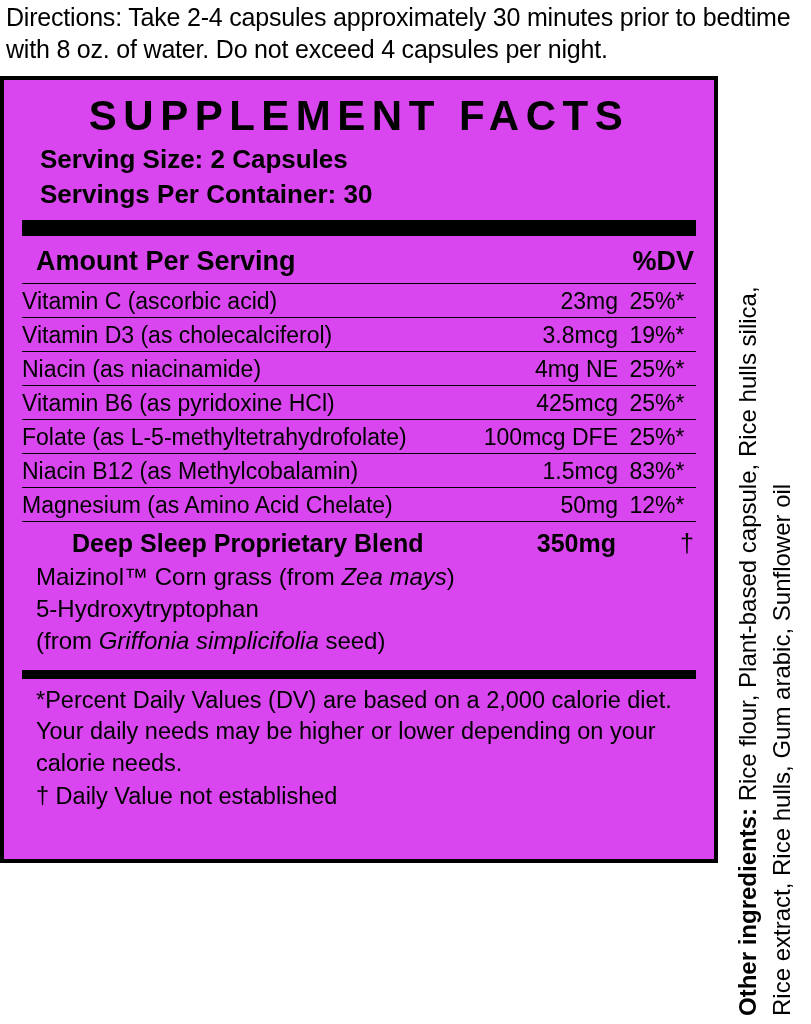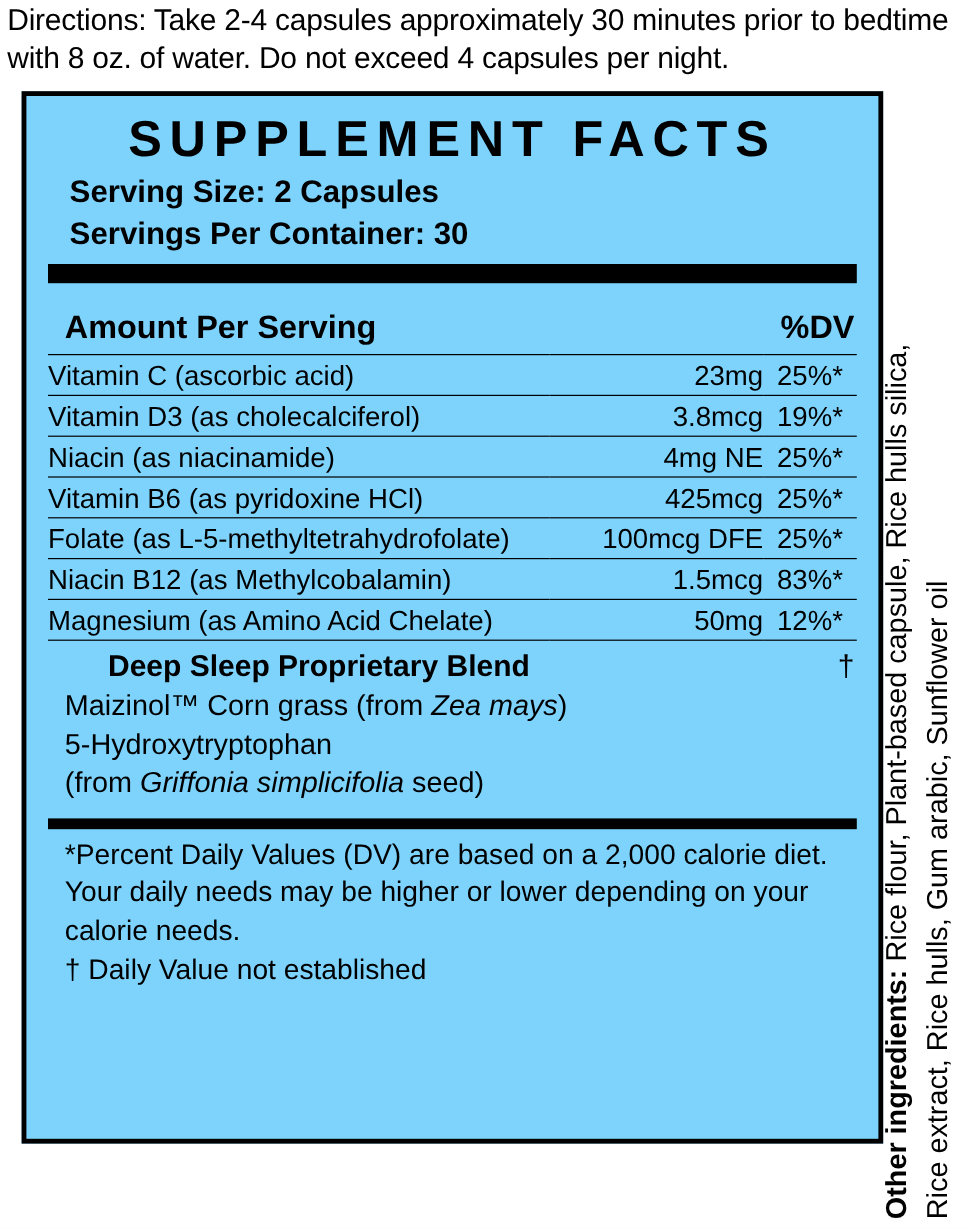--- a/index.html
+++ b/index.html
@@ -28,27 +28,27 @@
     top: 2px;
     left: 6px;
     width: 800px;
     font-size: 25px;
     line-height: 1.26;
     letter-spacing: -0.2px;
   }
   
   .panel {
     position: absolute;
-    left: 18px;
+    left: 0;
     top: 76px;
     width: 718px;
-    height: 877px;
+    height: 787px;
     border: 4px solid #000;
     box-sizing: border-box;
-    background: #7dd3fc;
+    background: #d946ef;
   }
   .panel-inner {
     padding: 0 18px;
   }
   .sf-title {
     font-size: 42px;
     font-weight: bold;
     letter-spacing: 6.5px;
     text-align: center;
     margin: 12px 0 2px 0;
@@ -69,21 +69,21 @@
     height: 9px;
     background: #000;
     margin: 4px 0 0 0;
   }
   .amount-row {
     display: flex;
     justify-content: space-between;
     align-items: flex-start;
     font-size: 27px;
     font-weight: bold;
-    padding: 22px 2px 6px 14px;
+    padding: 10px 2px 6px 14px;
   }
   table.nutrients {
     width: 100%;
     border-collapse: collapse;
     font-size: 23px;
   }
   table.nutrients td {
     padding: 4px 0 2px 0;
     border-bottom: 1.5px solid #000;
     vertical-align: baseline;
@@ -215,20 +215,21 @@
         <tr>
           <td class="n-name">Magnesium (as Amino Acid Chelate)</td>
           <td class="n-amt">50mg</td>
           <td class="n-dv">12%*</td>
         </tr>
       </tbody>
         </table>
 
       <div class="blend-row">
         <span class="blend-name">Deep Sleep Proprietary Blend</span>
+        <span class="blend-amt">350mg</span>
         <span class="blend-dag">†</span>
       </div>
 
       <div class="blend-items">
         <div>Maizinol™ Corn grass (from <em>Zea mays</em>)</div>
         <div>5-Hydroxytryptophan</div>
         <div>(from <em>Griffonia simplicifolia</em> seed)</div>
       </div>
 
       <div class="bar-med" style="margin-top:14px;"></div>

